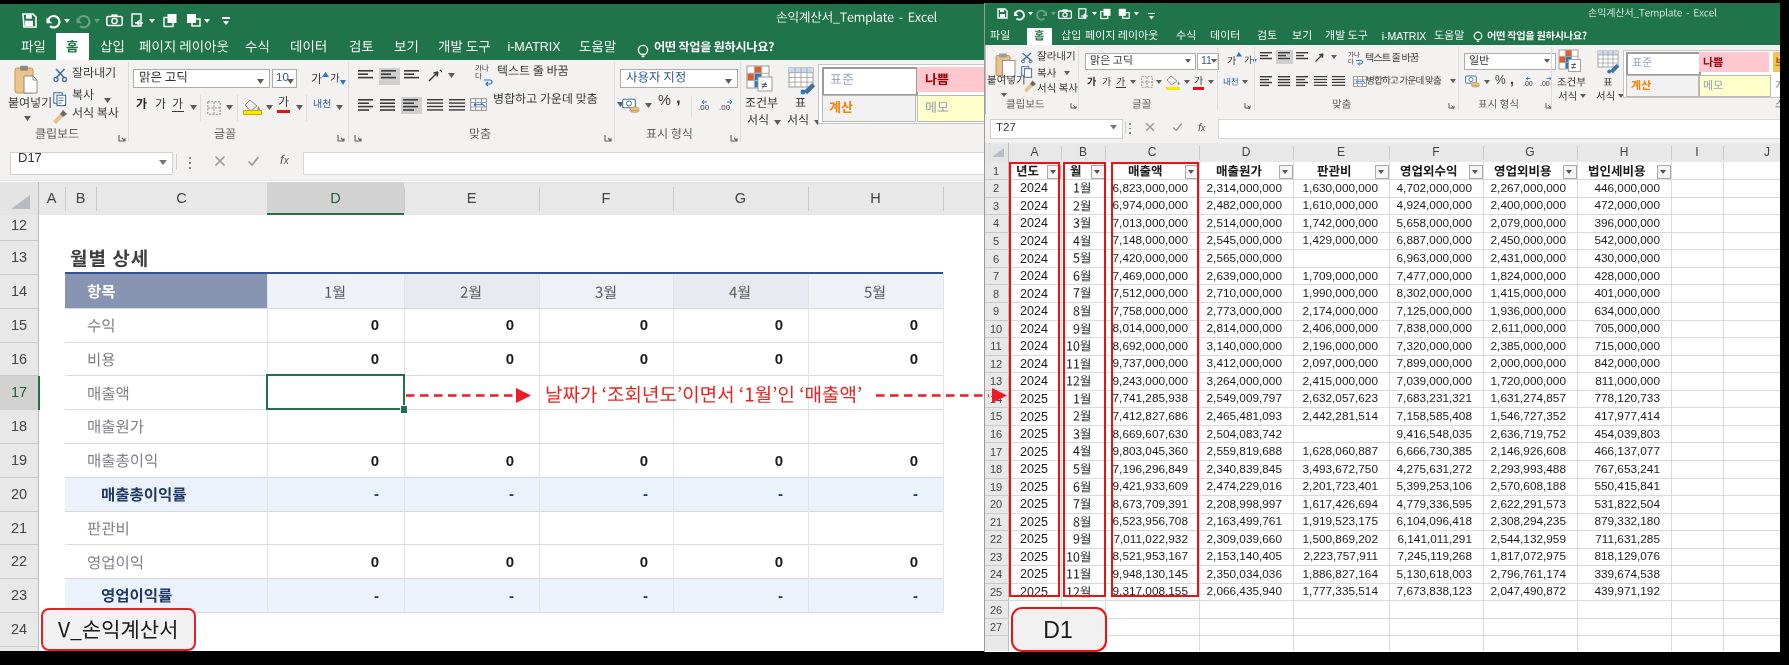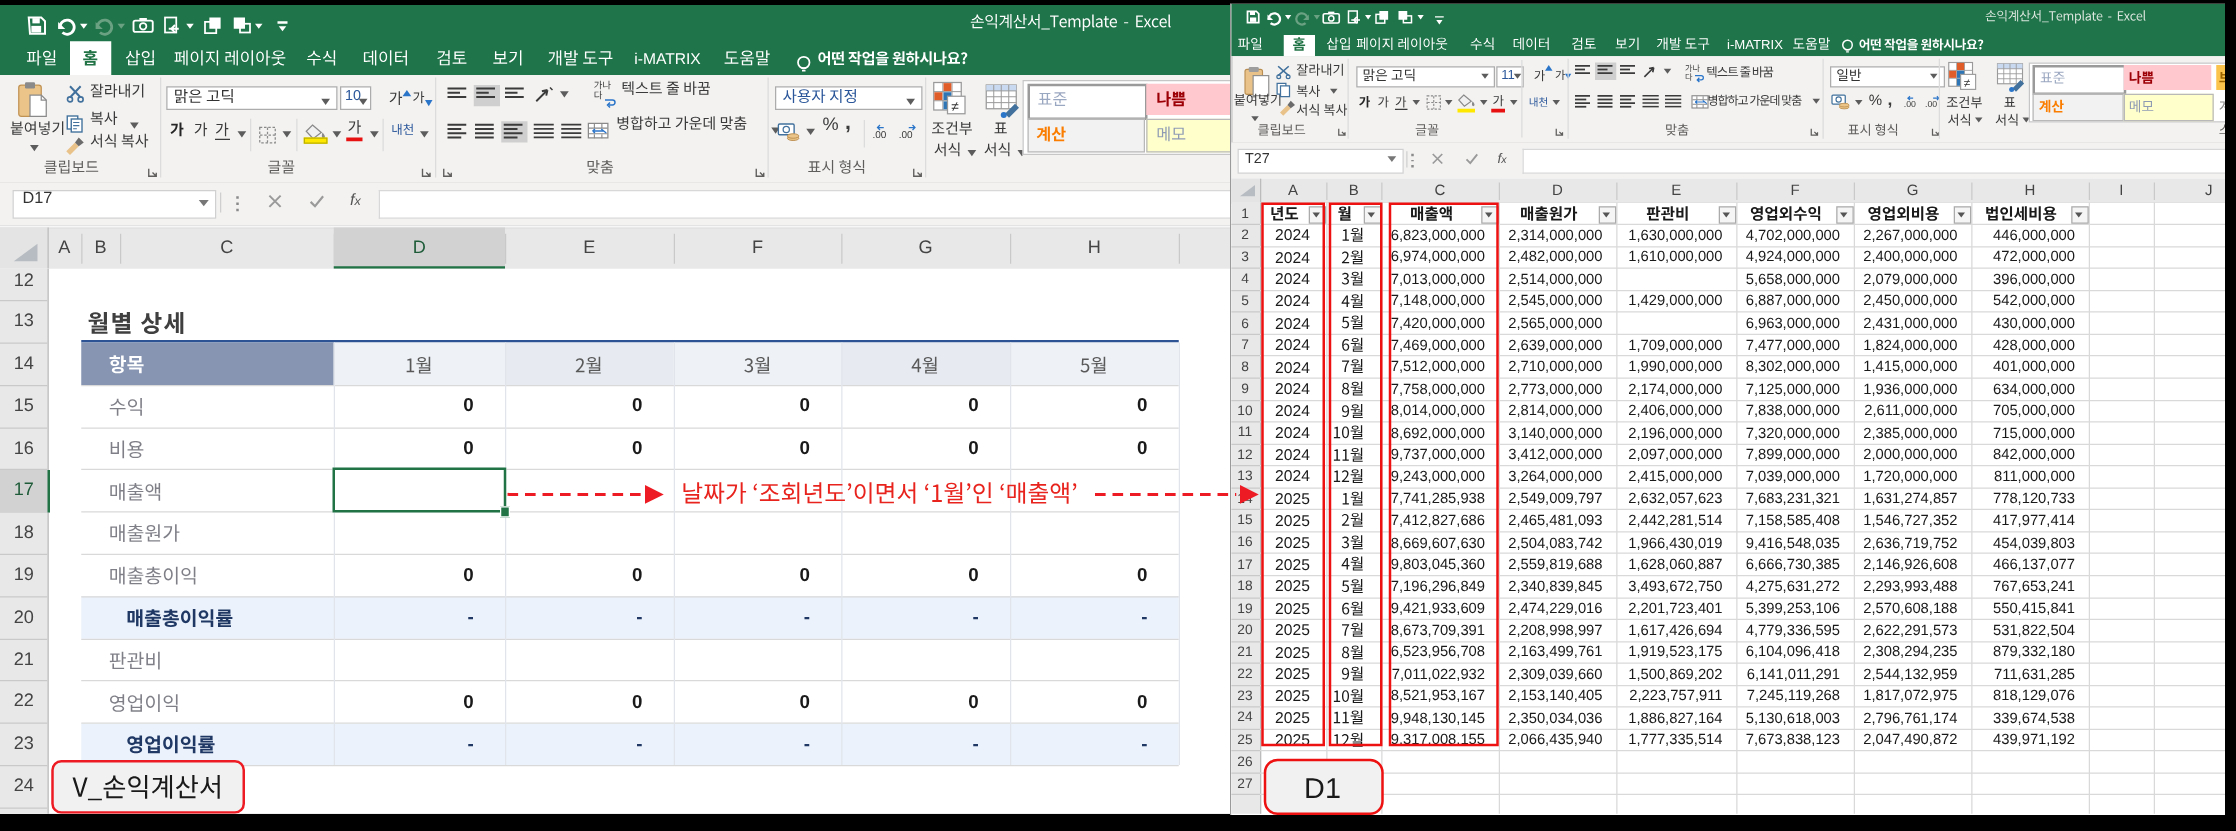--- a/index.html
+++ b/index.html
@@ -1646,20 +1646,21 @@
 <div style="position:absolute;top:195.3px;font-family:'Liberation Sans',sans-serif;font-size:11.8px;color:#1a1a1a;font-weight:400;line-height:15.3px;white-space:pre;left:75px;width:600px;text-align:right;">472,000,000</div>
 <div style="position:absolute;top:212.4px;font-family:'Liberation Sans',sans-serif;font-size:12.5px;color:#1a1a1a;font-weight:400;line-height:16.2px;white-space:pre;left:-251px;width:600px;text-align:center;">2024</div>
 <svg style="position:absolute;left:87.6px;top:213.2px;overflow:visible" width="20.4" height="15.6">
         <g transform="translate(0,11.5) scale(0.0125,-0.0125)" fill="#1a1a1a">
           <use href="#r111" x="0"></use>
           <use href="#r109" x="555"></use>
         </g>
       </svg>
 <div style="position:absolute;top:212.9px;font-family:'Liberation Sans',sans-serif;font-size:11.8px;color:#1a1a1a;font-weight:400;line-height:15.3px;white-space:pre;left:-397px;width:600px;text-align:right;">7,013,000,000</div>
 <div style="position:absolute;top:212.9px;font-family:'Liberation Sans',sans-serif;font-size:11.8px;color:#1a1a1a;font-weight:400;line-height:15.3px;white-space:pre;left:-303px;width:600px;text-align:right;">2,514,000,000</div>
+<div style="position:absolute;top:212.9px;font-family:'Liberation Sans',sans-serif;font-size:11.8px;color:#1a1a1a;font-weight:400;line-height:15.3px;white-space:pre;left:-207px;width:600px;text-align:right;">1,742,000,000</div>
 <div style="position:absolute;top:212.9px;font-family:'Liberation Sans',sans-serif;font-size:11.8px;color:#1a1a1a;font-weight:400;line-height:15.3px;white-space:pre;left:-113px;width:600px;text-align:right;">5,658,000,000</div>
 <div style="position:absolute;top:212.9px;font-family:'Liberation Sans',sans-serif;font-size:11.8px;color:#1a1a1a;font-weight:400;line-height:15.3px;white-space:pre;left:-19px;width:600px;text-align:right;">2,079,000,000</div>
 <div style="position:absolute;top:212.9px;font-family:'Liberation Sans',sans-serif;font-size:11.8px;color:#1a1a1a;font-weight:400;line-height:15.3px;white-space:pre;left:75px;width:600px;text-align:right;">396,000,000</div>
 <div style="position:absolute;top:230px;font-family:'Liberation Sans',sans-serif;font-size:12.5px;color:#1a1a1a;font-weight:400;line-height:16.2px;white-space:pre;left:-251px;width:600px;text-align:center;">2024</div>
 <svg style="position:absolute;left:87.6px;top:230.8px;overflow:visible" width="20.4" height="15.6">
         <g transform="translate(0,11.5) scale(0.0125,-0.0125)" fill="#1a1a1a">
           <use href="#r112" x="0"></use>
           <use href="#r109" x="555"></use>
         </g>
       </svg>
@@ -1804,21 +1805,20 @@
 <div style="position:absolute;top:405.9px;font-family:'Liberation Sans',sans-serif;font-size:11.8px;color:#1a1a1a;font-weight:400;line-height:15.3px;white-space:pre;left:75px;width:600px;text-align:right;">417,977,414</div>
 <div style="position:absolute;top:423px;font-family:'Liberation Sans',sans-serif;font-size:12.5px;color:#1a1a1a;font-weight:400;line-height:16.2px;white-space:pre;left:-251px;width:600px;text-align:center;">2025</div>
 <svg style="position:absolute;left:87.6px;top:423.9px;overflow:visible" width="20.4" height="15.6">
         <g transform="translate(0,11.5) scale(0.0125,-0.0125)" fill="#1a1a1a">
           <use href="#r111" x="0"></use>
           <use href="#r109" x="555"></use>
         </g>
       </svg>
 <div style="position:absolute;top:423.5px;font-family:'Liberation Sans',sans-serif;font-size:11.8px;color:#1a1a1a;font-weight:400;line-height:15.3px;white-space:pre;left:-397px;width:600px;text-align:right;">8,669,607,630</div>
 <div style="position:absolute;top:423.5px;font-family:'Liberation Sans',sans-serif;font-size:11.8px;color:#1a1a1a;font-weight:400;line-height:15.3px;white-space:pre;left:-303px;width:600px;text-align:right;">2,504,083,742</div>
-<div style="position:absolute;top:423.5px;font-family:'Liberation Sans',sans-serif;font-size:11.8px;color:#1a1a1a;font-weight:400;line-height:15.3px;white-space:pre;left:-207px;width:600px;text-align:right;">1,966,430,019</div>
 <div style="position:absolute;top:423.5px;font-family:'Liberation Sans',sans-serif;font-size:11.8px;color:#1a1a1a;font-weight:400;line-height:15.3px;white-space:pre;left:-113px;width:600px;text-align:right;">9,416,548,035</div>
 <div style="position:absolute;top:423.5px;font-family:'Liberation Sans',sans-serif;font-size:11.8px;color:#1a1a1a;font-weight:400;line-height:15.3px;white-space:pre;left:-19px;width:600px;text-align:right;">2,636,719,752</div>
 <div style="position:absolute;top:423.5px;font-family:'Liberation Sans',sans-serif;font-size:11.8px;color:#1a1a1a;font-weight:400;line-height:15.3px;white-space:pre;left:75px;width:600px;text-align:right;">454,039,803</div>
 <div style="position:absolute;top:440.5px;font-family:'Liberation Sans',sans-serif;font-size:12.5px;color:#1a1a1a;font-weight:400;line-height:16.2px;white-space:pre;left:-251px;width:600px;text-align:center;">2025</div>
 <svg style="position:absolute;left:87.6px;top:441.4px;overflow:visible" width="20.4" height="15.6">
         <g transform="translate(0,11.5) scale(0.0125,-0.0125)" fill="#1a1a1a">
           <use href="#r112" x="0"></use>
           <use href="#r109" x="555"></use>
         </g>
       </svg>

